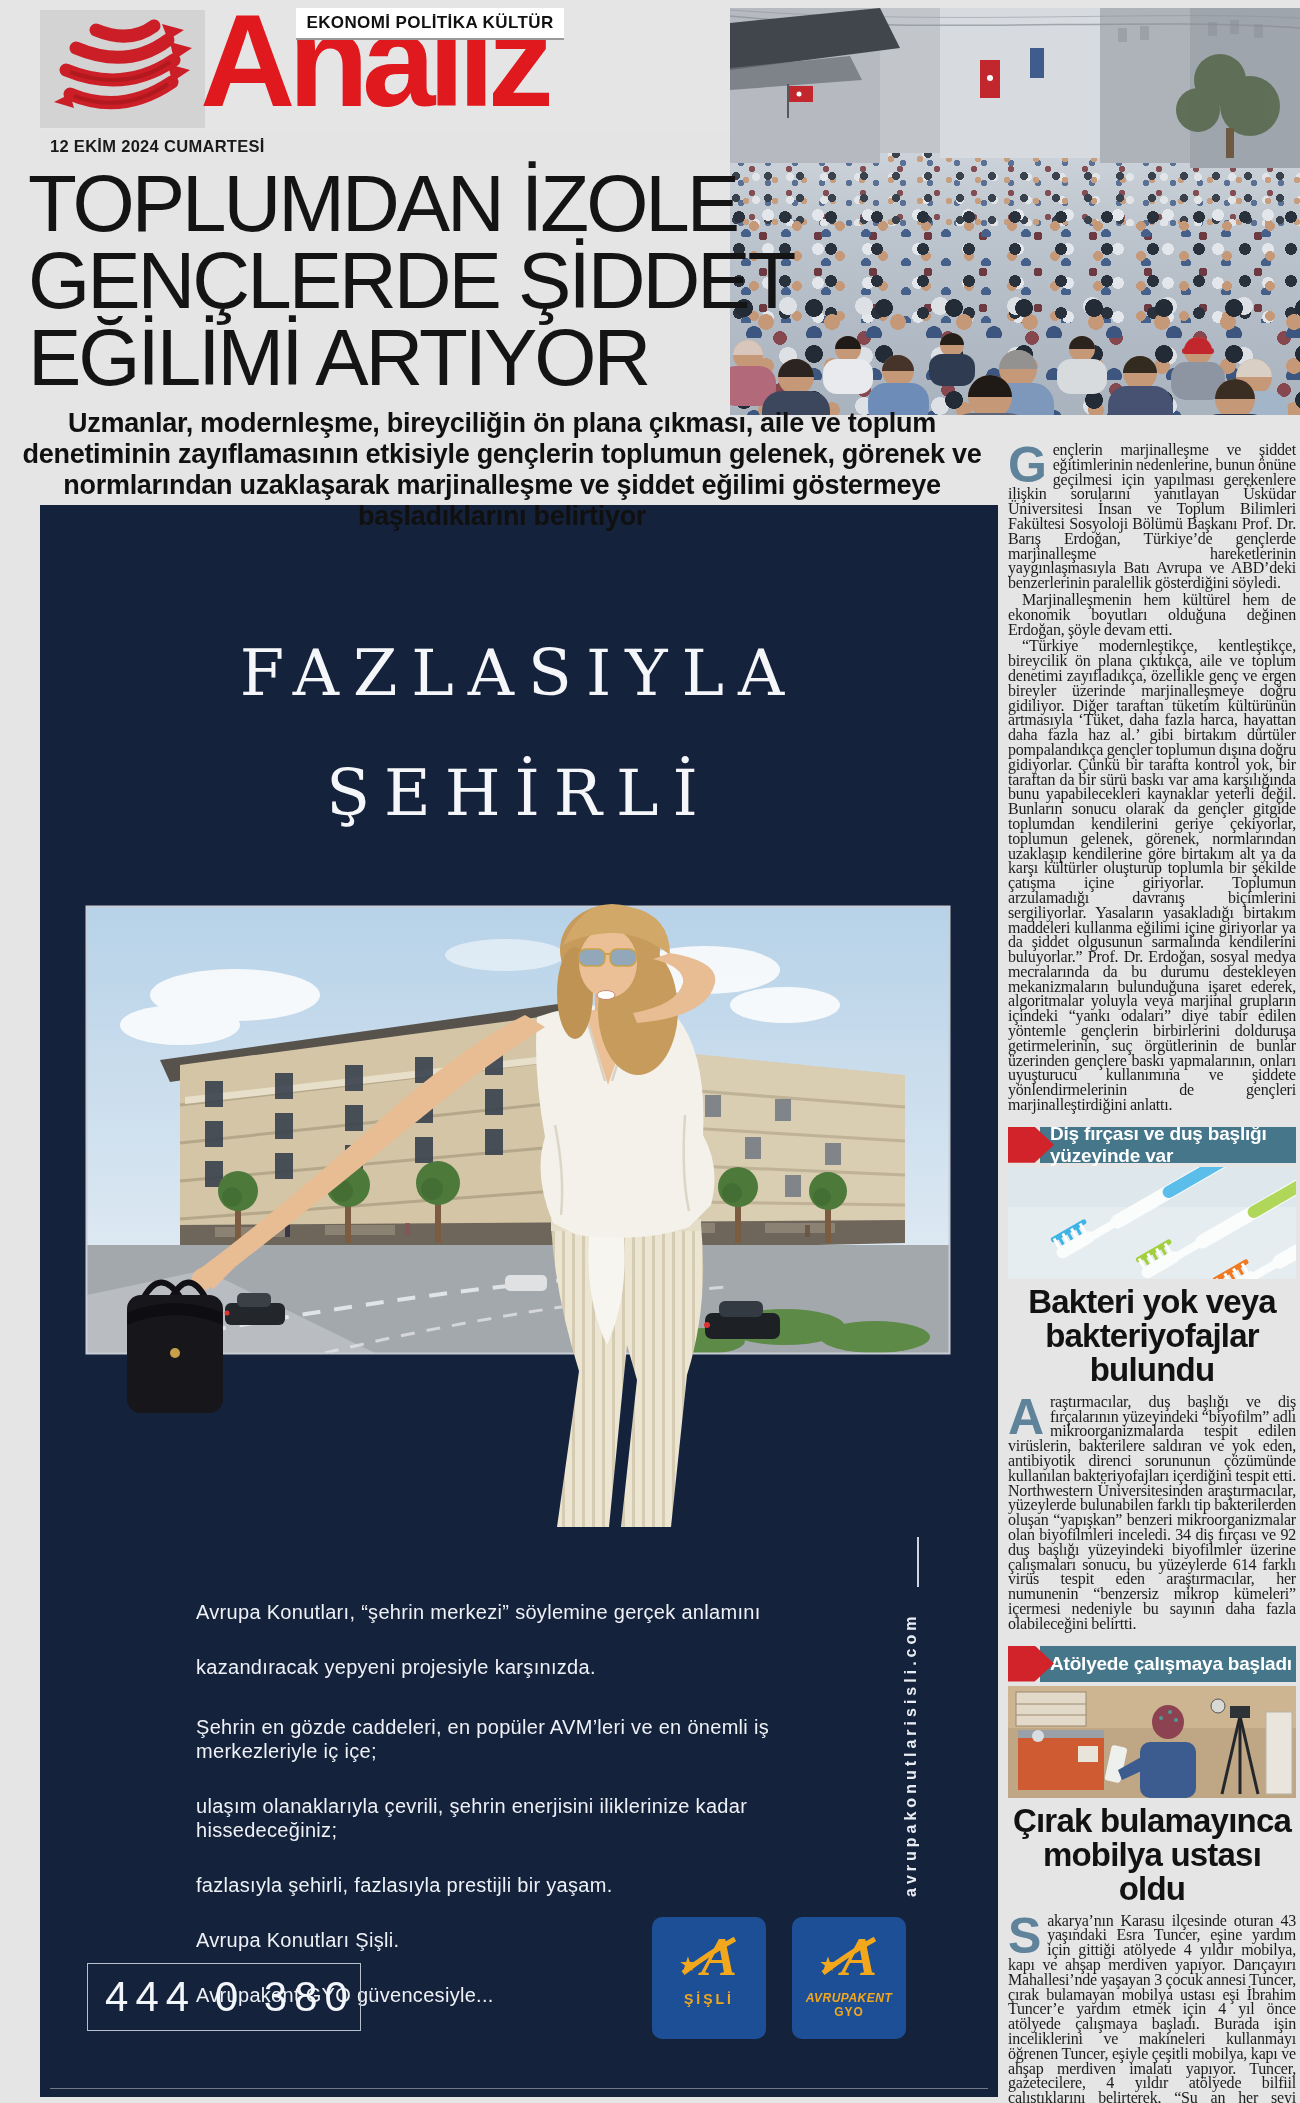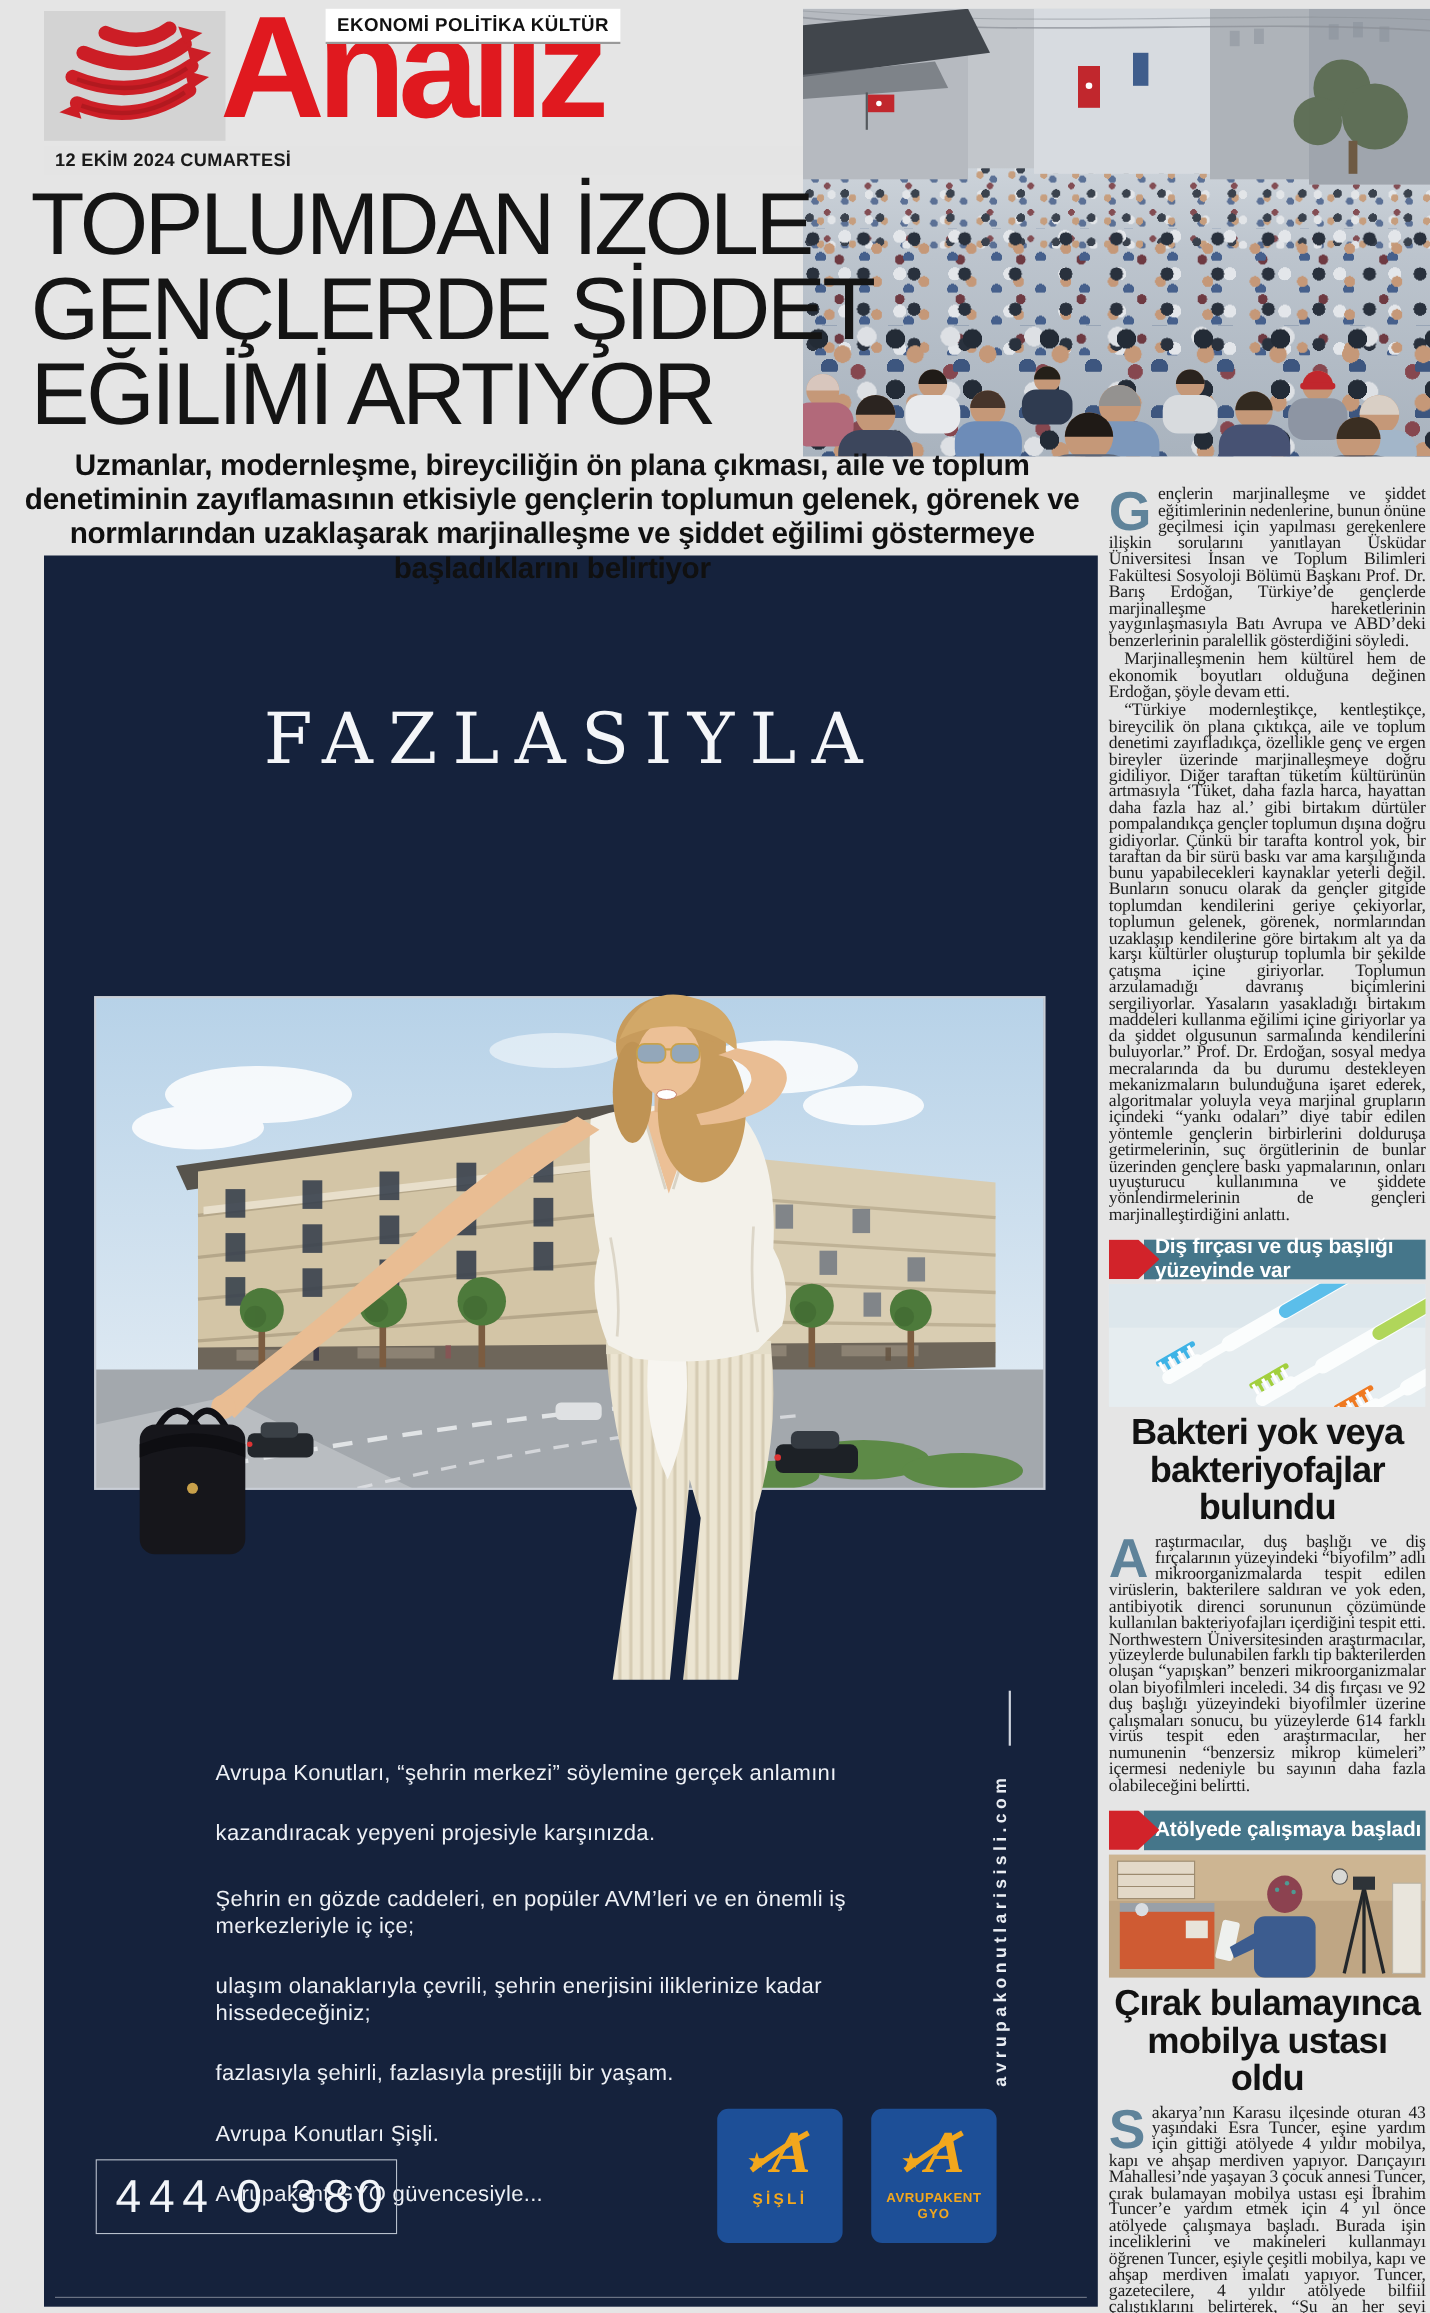--- a/index.html
+++ b/index.html
@@ -66,21 +66,21 @@
            writing-mode:vertical-rl;transform:rotate(180deg);
            color:#e9edf3;font-size:16px;font-weight:bold;letter-spacing:4px;}
   .ad-phone{position:absolute;left:47px;top:1458px;width:260px;height:66px;border:1px solid #b8c0cc;
             display:flex;align-items:center;justify-content:center;z-index:4;
             color:#f2f5f9;font-size:42px;letter-spacing:7px;padding-left:12px;}
   .ad-logos{position:absolute;left:612px;top:1412px;display:flex;gap:26px;z-index:4;}
   .logo-card{width:114px;height:122px;background:#1d4f97;border-radius:10px;
              display:flex;flex-direction:column;align-items:center;justify-content:flex-start;
              padding-top:10px;box-sizing:border-box;}
   .logo-card .l1{color:#f2a71d;font-weight:bold;font-size:14px;letter-spacing:3px;margin-top:2px;}
-  .logo-card .l1.small{font-size:12px;letter-spacing:.5px;}
+  .logo-card .l1.small{font-size:12px;letter-spacing:.5px;font-style:italic;}
   .logo-card .l2{color:#f2a71d;font-weight:bold;font-size:12px;letter-spacing:1px;}
   .ad-bottom-line{position:absolute;left:10px;right:10px;bottom:8px;height:1px;background:rgba(255,255,255,.4);}
 
   
   .rcol{position:absolute;left:1008px;top:443px;width:288px;}
   .body-text{font-family:"Liberation Serif",serif;font-size:16px;line-height:14.8px;
              text-align:justify;color:#1c1c1c;letter-spacing:-0.2px;word-spacing:-0.5px;margin:0 0 2px 0;}
   .indent{text-indent:14px;}
   .dropcap{float:left;font-family:"Liberation Sans",sans-serif;font-weight:bold;
            font-size:50px;line-height:40px;color:#5f839a;margin:2px 6px 0 0;}
@@ -207,20 +207,21 @@
   <h1 class="headline" style="margin:0">
     <span style="display:block">TOPLUMDAN İZOLE</span>
     <span style="display:block">GENÇLERDE ŞİDDET</span>
     <span style="display:block">EĞİLİMİ ARTIYOR</span>
   </h1>
   <div class="subhead">Uzmanlar, modernleşme, bireyciliğin ön plana çıkması, aile ve toplum denetiminin zayıflamasının etkisiyle gençlerin toplumun gelenek, görenek ve normlarından uzaklaşarak marjinalleşme ve şiddet eğilimi göstermeye başladıklarını belirtiyor</div>
 
   <div class="ad">
     <div class="ad-title">
       <div>FAZLASIYLA</div>
+      <div>ŞEHİRLİ</div>
     </div>
 
     <svg class="ad-photo" viewBox="0 0 866 660">
       <defs>
         <linearGradient id="sky" x1="0" y1="0" x2="0" y2="1">
           <stop offset="0" stop-color="#b7d2e8"></stop>
             <stop offset="1" stop-color="#e8eff5"></stop>
         </linearGradient>
         <pattern id="pinstripe" width="10" height="10" patternUnits="userSpaceOnUse">
           <rect width="10" height="10" fill="#ece5d2"></rect>

